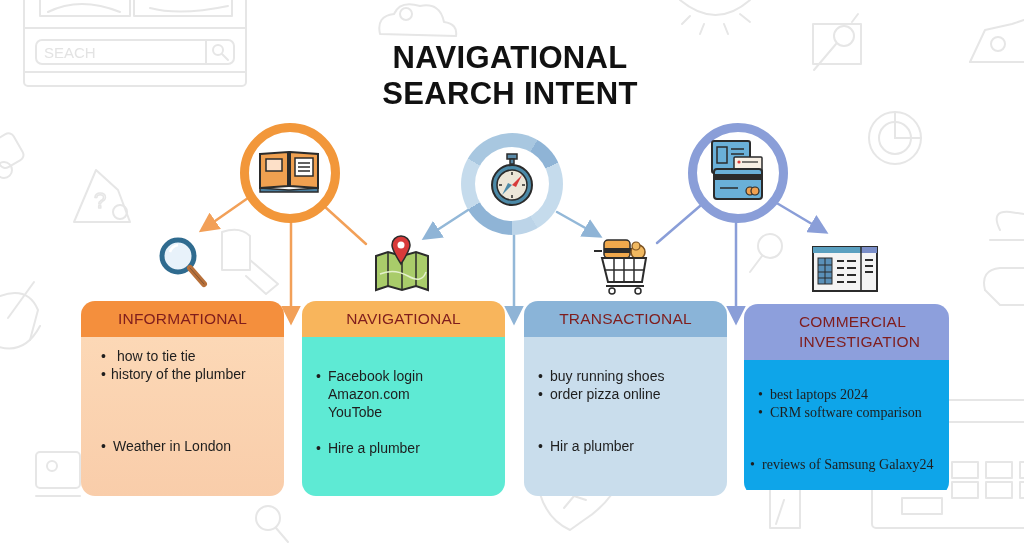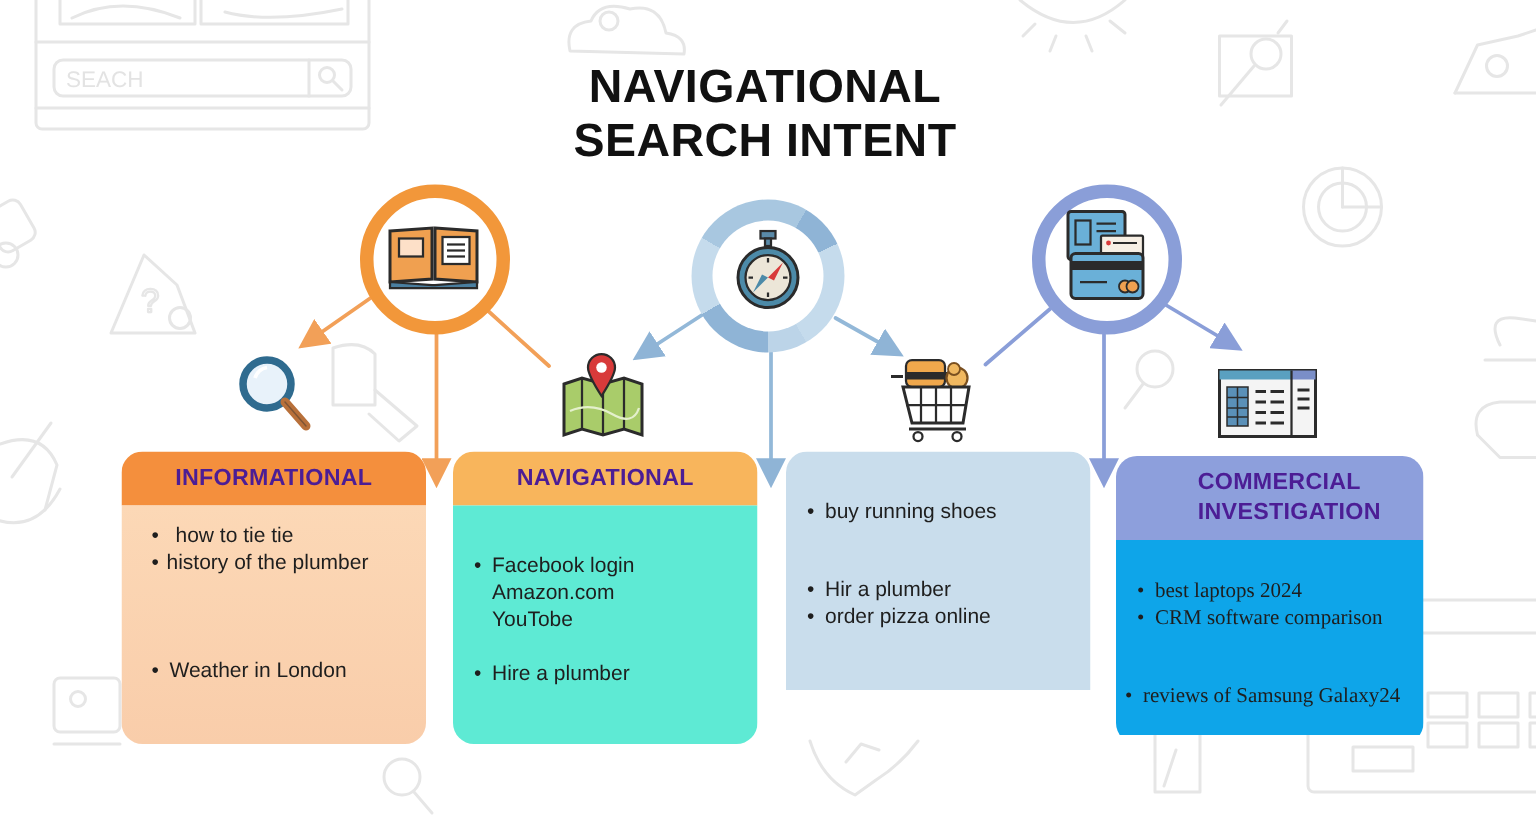--- a/index.html
+++ b/index.html
@@ -31,21 +31,21 @@
   .hub-icon { position: absolute; z-index: 2; }
 
   .small-icon { position: absolute; }
 
   .card {
     position: absolute; top: 301px; width: 203px; height: 195px;
     border-radius: 14px; overflow: hidden;
   }
   .card-head {
     height: 36px; display: flex; align-items: center; justify-content: center;
-    font-weight: 700; font-size: 15.5px; letter-spacing: 0.2px; color: #4c1d95;
+    font-weight: 400; font-size: 15.5px; letter-spacing: 0.2px; color: #7f1d1d;
   }
   .card-body { padding: 10px 14px; font-size: 14px; line-height: 18px; color: #1e1e1e; }
   .card-body .item { position: relative; padding-left: 12px; white-space: nowrap; }
   .card-body .item::before {
     content: "•"; position: absolute; left: 0; top: 0;
   }
   .card-body .cont { padding-left: 12px; white-space: nowrap; }
 
   #card-informational { left: 81px; }
   #card-informational .card-head { background: #f48f3d; }
@@ -313,24 +313,25 @@
   <div class="card-head">NAVIGATIONAL</div>
   <div class="card-body">
     <div class="item" style="margin-top:20px">Facebook login</div>
     <div class="cont">Amazon.com</div>
     <div class="cont">YouTobe</div>
     <div class="item" style="margin-top:18px">Hire a plumber</div>
   </div>
 </div>
 
 <div class="card" id="card-transactional">
+  <div class="card-head">TRANSACTIONAL</div>
   <div class="card-body">
     <div class="item" style="margin-top:20px">buy running shoes</div>
+    <div class="item">order pizza online</div>
     <div class="item" style="margin-top:34px">Hir a plumber</div>
-    <div class="item">order pizza online</div>
   </div>
 </div>
 
 <div class="card" id="card-commercial">
   <div class="card-head">
     <div>
       <span>COMMERCIAL</span>
       <span>INVESTIGATION</span>
     </div>
   </div>

